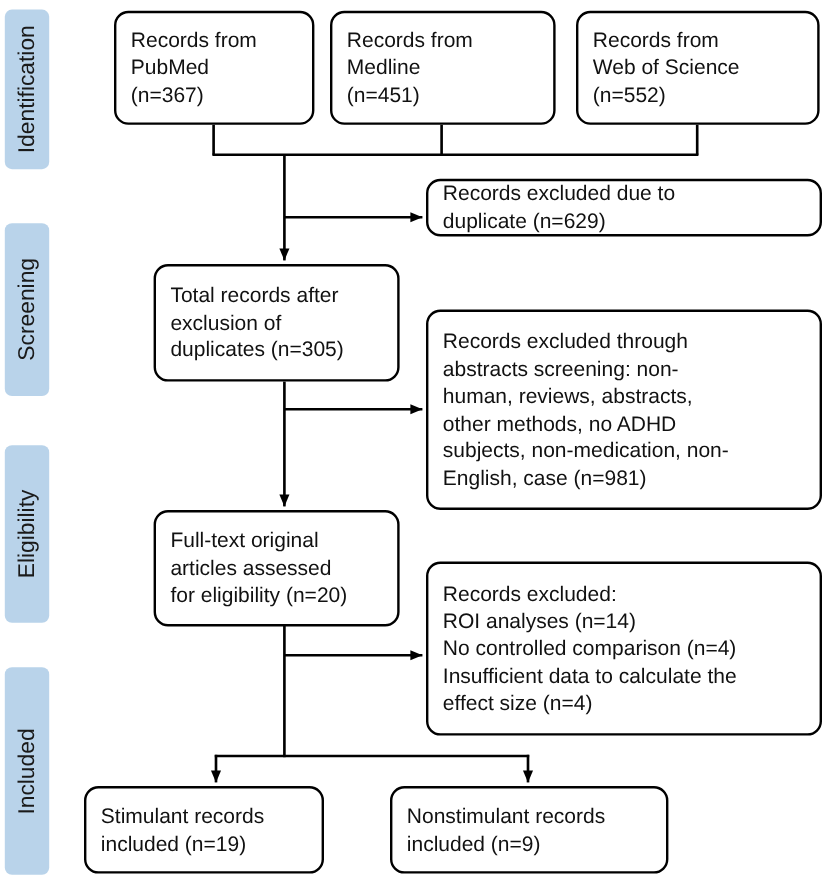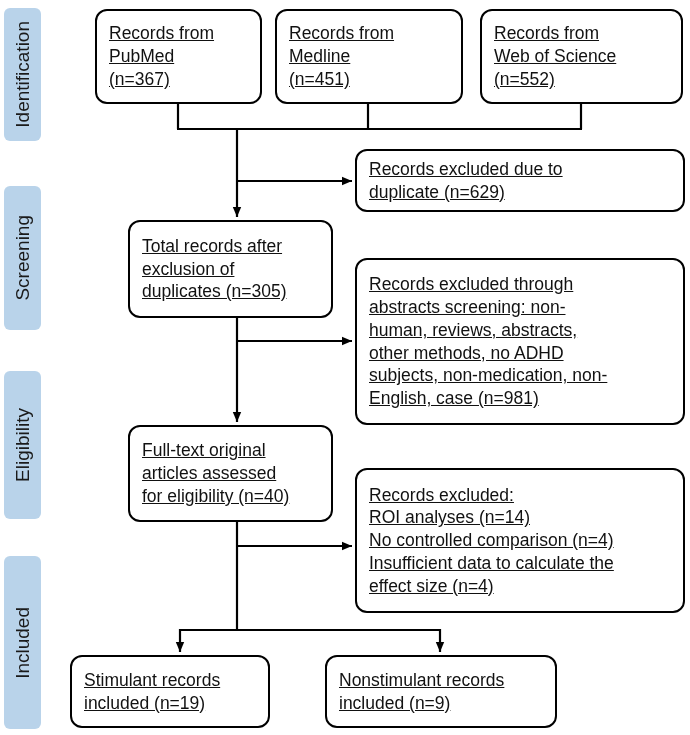--- a/index.html
+++ b/index.html
@@ -45,26 +45,25 @@
     box-sizing: border-box;
     background: #ffffff;
     border: 2.5px solid #000000;
     border-radius: 12px;
     padding: 6px 12px;
     font-size: 17.5px;
     line-height: 1.3;
     white-space: pre-line;
     display: flex;
     align-items: center;
-    text-decoration: underline;
   }
   #box-pubmed        { left: 95px;  top: 9px;   width: 167px; height: 95px; }
   #box-medline       { left: 275px; top: 9px;   width: 188px; height: 95px; }
   #box-wos           { left: 480px; top: 9px;   width: 203px; height: 95px; }
-  #box-duplicates    { left: 355px; top: 149px; width: 330px; height: 63px; }
+  #box-duplicates    { left: 355px; top: 149px; width: 330px; height: 48px; }
   #box-total         { left: 128px; top: 220px; width: 205px; height: 98px; }
   #box-abstracts     { left: 355px; top: 258px; width: 330px; height: 167px; }
   #box-fulltext      { left: 128px; top: 425px; width: 205px; height: 97px; }
   #box-excluded      { left: 355px; top: 468px; width: 330px; height: 145px; }
   #box-stimulant     { left: 70px;  top: 655px; width: 200px; height: 73px; }
   #box-nonstimulant  { left: 325px; top: 655px; width: 232px; height: 73px; }
 </style>
 </head>
 <body>
 
@@ -121,21 +120,21 @@
 exclusion of
 duplicates (n=305)</div>
   <div class="box" id="box-abstracts">Records excluded through
 abstracts screening: non-
 human, reviews, abstracts,
 other methods, no ADHD
 subjects, non-medication, non-
 English, case (n=981)</div>
   <div class="box" id="box-fulltext">Full-text original
 articles assessed
-for eligibility (n=40)</div>
+for eligibility (n=20)</div>
   <div class="box" id="box-excluded">Records excluded:
 ROI analyses (n=14)
 No controlled comparison (n=4)
 Insufficient data to calculate the
 effect size (n=4)</div>
   <div class="box" id="box-stimulant">Stimulant records
 included (n=19)</div>
   <div class="box" id="box-nonstimulant">Nonstimulant records
 included (n=9)</div>
 

